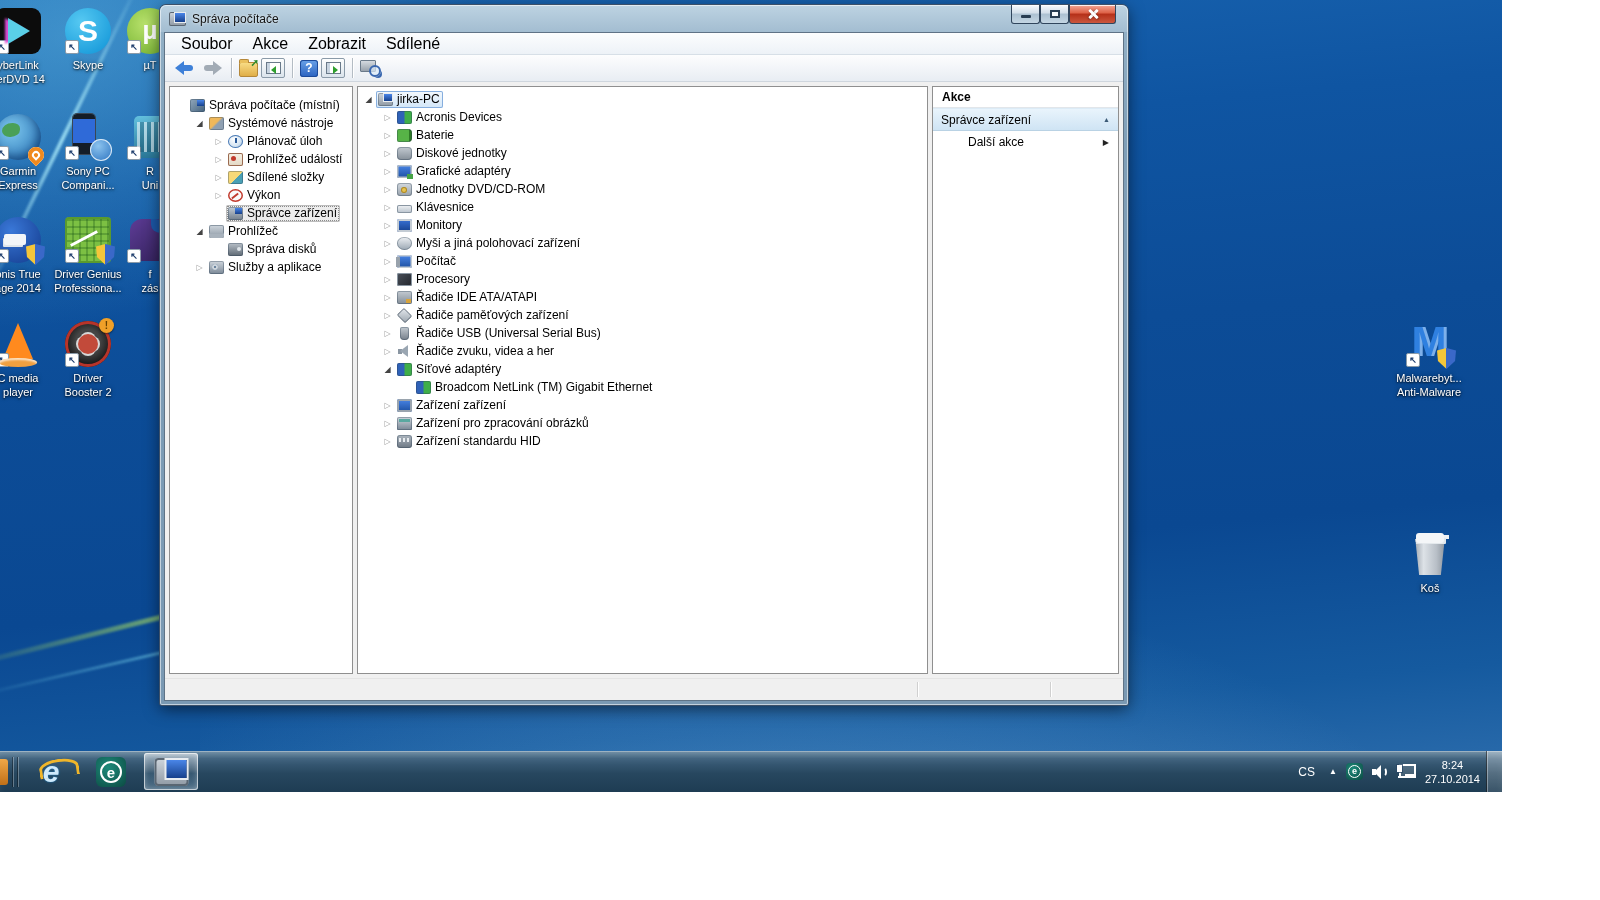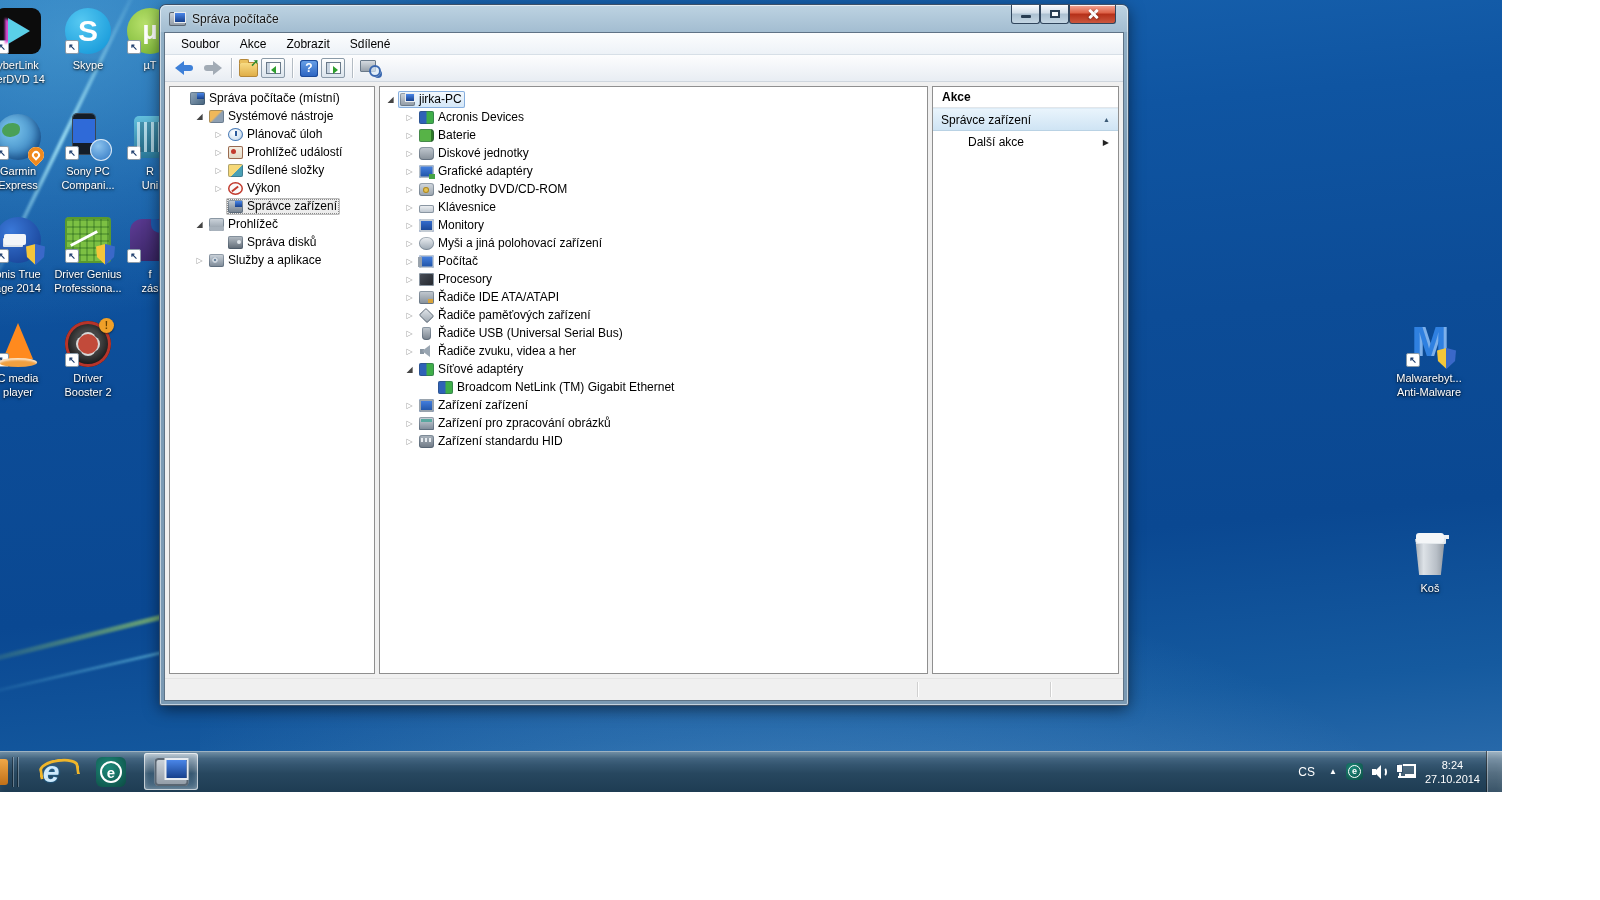--- a/index.html
+++ b/index.html
@@ -80,21 +80,21 @@
     display:flex;align-items:center;justify-content:center;cursor:pointer}
   .wb-min i{display:block;width:10px;height:3px;background:#283d52;margin-top:5px;border-radius:1px}
   .wb-max i{display:block;width:10px;height:8px;border:2px solid #283d52;background:#f8fbfd}
   .wb-close{width:47px;background:linear-gradient(#f3a796,#dd6045 45%,#b42f18 50%,#cb573e);}
   .wb-close i{display:block;position:relative;width:12px;height:12px}
   .wb-close i::before,.wb-close i::after{content:"";position:absolute;left:5px;top:0;width:3px;height:12px;background:#fff;border-radius:1px;box-shadow:0 1px 2px rgba(0,0,0,.4)}
   .wb-close i::before{transform:rotate(45deg)}
   .wb-close i::after{transform:rotate(-45deg)}
   .winbody{background:#f0f0f0;border:1px solid #5f7386;height:669px;display:flex;flex-direction:column}
   .menubar{height:22px;background:linear-gradient(#fcfdfe,#edf2f7);border-bottom:1px solid #d7dfe7;display:flex;align-items:center;padding-left:6px}
-  .menu-item{padding:3px 10px;font-size:12px;cursor:pointer}
+  .menu-item{padding:3px 10px;font-size:16px;cursor:pointer}
   .toolbar{height:27px;background:linear-gradient(#fdfdfe,#e8edf3);border-bottom:1px solid #cfd6de;display:flex;align-items:center;padding-left:8px;gap:3px}
   .tsep{width:1px;height:20px;background:#b4bcc4;box-shadow:1px 0 0 #fff;margin:0 4px}
   .nav{width:24px;height:18px;position:relative;cursor:pointer}
   .nav-back::before{content:"";position:absolute;left:2px;top:2px;border:7px solid transparent;border-left:0;border-right:9px solid #3e80d8}
   .nav-back::after{content:"";position:absolute;left:11px;top:6px;width:9px;height:6px;background:#3e80d8;border-radius:0 3px 3px 0}
   .nav-fwd::before{content:"";position:absolute;right:2px;top:2px;border:7px solid transparent;border-right:0;border-left:9px solid #a2abb5}
   .nav-fwd::after{content:"";position:absolute;right:11px;top:6px;width:9px;height:6px;background:#a2abb5;border-radius:3px 0 0 3px}
   .tb-folder{width:19px;height:15px;position:relative;background:linear-gradient(#f8dc84,#e0ae48);border:1px solid #b5883a;border-radius:2px;margin-top:2px;cursor:pointer}
   .tb-folder::before{content:"";position:absolute;left:-1px;top:-4px;width:8px;height:3px;background:#eac05c;border:1px solid #b5883a;border-bottom:none;border-radius:2px 2px 0 0}
   .tb-folder::after{content:"➚";position:absolute;right:-2px;top:-6px;color:#2e8a2e;font-size:10px;font-weight:bold}
@@ -104,21 +104,21 @@
   .panebtn-left i::after{left:4px;border:4px solid transparent;border-right:5px solid #2e9e2e;border-left:0}
   .panebtn-right i::after{left:6px;border:4px solid transparent;border-left:5px solid #2e9e2e;border-right:0}
   .tb-help{width:18px;height:17px;border-radius:3px;background:linear-gradient(#6aa2e8,#2a62c0);box-shadow:inset 0 0 0 1px #1c4a9a;cursor:pointer;
     color:#fff;font-weight:bold;font-size:12px;line-height:17px;text-align:center}
   .tb-find{width:22px;height:18px;position:relative;cursor:pointer}
   .tb-find::before{content:"";position:absolute;left:0;top:1px;width:14px;height:10px;background:linear-gradient(#d4dae0,#98a2ac);border:1px solid #6a7a8a;border-radius:1px}
   .tb-find::after{content:"";position:absolute;right:1px;bottom:0;width:8px;height:8px;border:2px solid #3a68b0;border-radius:50%;background:rgba(220,235,250,.7);box-shadow:3px 3px 0 -2px #3a68b0}
 
   .main{flex:1;display:flex;gap:4px;padding:4px;overflow:hidden}
   .panel{background:#fff;border:1px solid #8f8f8f;overflow:hidden}
-  .panel-left{width:206px;flex:none;padding-top:2px}
+  .panel-left{width:184px;flex:none;padding-top:9px}
   .panel-mid{flex:1;padding-top:3px}
   .panel-right{width:187px;flex:none;display:flex;flex-direction:column}
   .trow{display:flex;align-items:center;height:18px;white-space:nowrap;font-size:12px;color:#000;cursor:pointer}
   .exp{width:15px;flex:none;text-align:center;font-size:8px}
   .exp-c{color:#a0a0a0}
   .exp-e{color:#444;font-size:8px}
   .selwrap{display:inline-flex;align-items:center;height:17px;padding:0 3px 0 1px;border-radius:2px}
   .sel-gray{background:#ededed;box-shadow:inset 0 0 0 1px #bdbdbd;outline:1px dotted #8a8a8a;outline-offset:-2px}
   .sel-blue{background:linear-gradient(#f4f9fd,#d2e6f8);box-shadow:inset 0 0 0 1px #86aede}
   .ic{display:inline-block;width:15px;height:13px;margin:0 4px 0 1px;border-radius:2px;flex:none;position:relative;box-shadow:inset 0 0 0 1px rgba(40,60,80,.35)}

